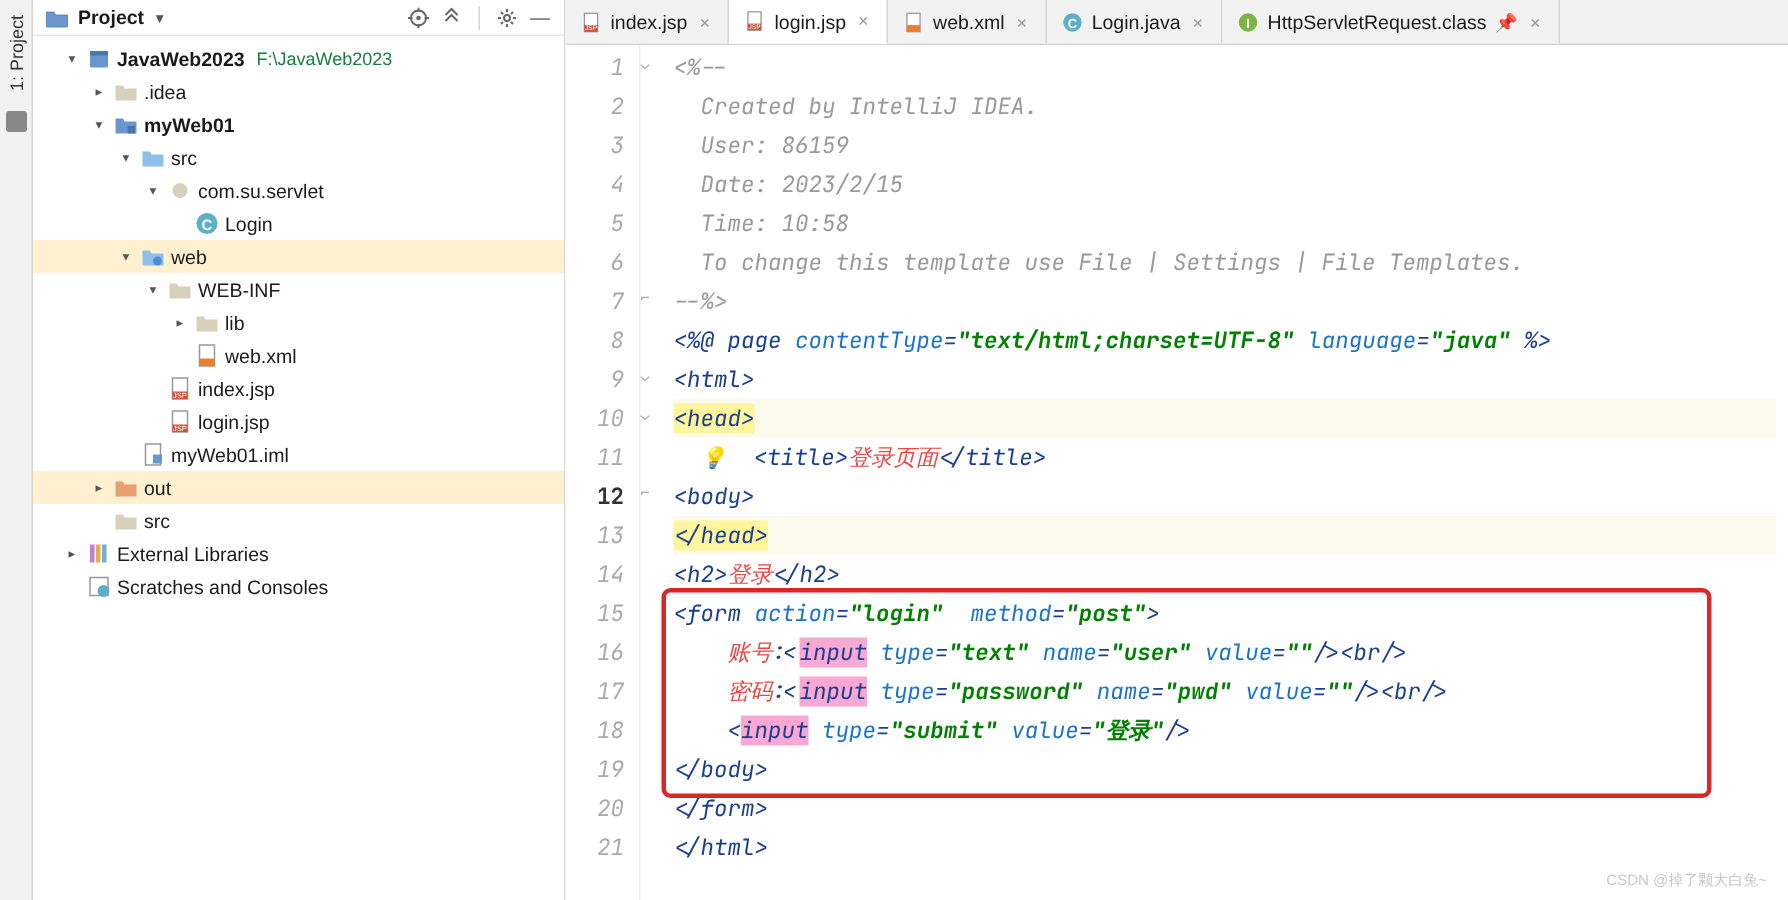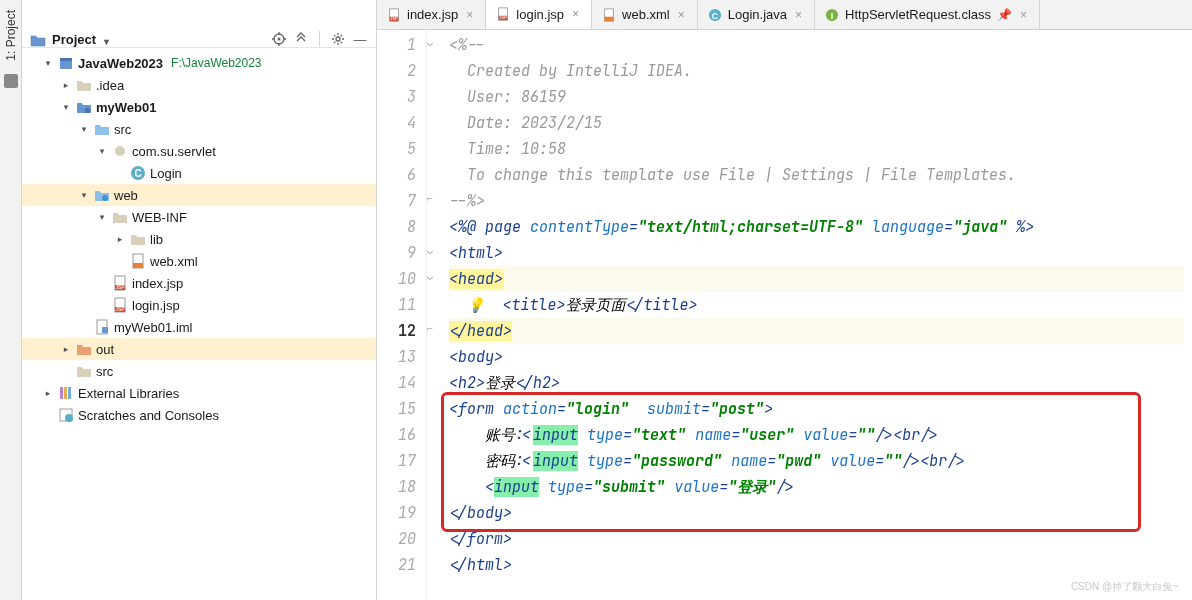--- a/index.html
+++ b/index.html
@@ -2,21 +2,21 @@
 <html><head>
 <meta charset="utf-8">
 <style>
 * { box-sizing: border-box; margin: 0; padding: 0; }
 body { font-family: "Segoe UI", Arial, sans-serif; font-size: 13px; color: #1a1a1a; background: #fff; height: 600px; width: 1192px; overflow: hidden; position: relative; }
 .root { display: flex; height: 100%; }
 .side-tab { width: 22px; background: #f2f2f2; border-right: 1px solid #d4d4d4; display: flex; flex-direction: column; align-items: center; padding-top: 5px; }
 .side-tab .tab-label { writing-mode: vertical-rl; transform: rotate(180deg); font-size: 12px; padding: 5px 2px; cursor: pointer; color: #333; }
 .side-tab .tab-icon-small { width: 14px; height: 14px; margin: 8px 0; background: #888; border-radius: 2px; }
 .project-panel { width: 355px; border-right: 1px solid #d4d4d4; display: flex; flex-direction: column; background: #fff; }
-.panel-header { height: 48px; border-bottom: 1px solid #e6e6e6; display: flex; align-items: flex-end; padding: 0 8px; gap: 6px; }
+.panel-header { height: 24px; border-bottom: 1px solid #e6e6e6; display: flex; align-items: center; padding: 0 8px; gap: 6px; }
 .panel-header .folder-icon-sm { width: 16px; height: 14px; }
 .panel-header .title { font-weight: bold; font-size: 13px; }
 .panel-header .dropdown-tri { font-size: 9px; color: #555; }
 .panel-header .spacer { flex: 1; }
 .panel-header .tool-icn { width: 16px; height: 16px; cursor: pointer; display: flex; align-items: center; justify-content: center; color: #555; font-size: 13px; }
 .panel-header .divider { width: 1px; height: 16px; background: #d4d4d4; margin: 0 4px; }
 .tree { flex: 1; overflow: auto; padding: 4px 0; }
 .tree-row { display: flex; align-items: center; height: 22px; padding-right: 8px; gap: 4px; cursor: pointer; white-space: nowrap; }
 .tree-row.sel { background: #fff1d0; }
 .tree-row .indent { display: inline-block; }
@@ -40,22 +40,22 @@
 .fold-strip { width: 14px; position: relative; border-right: 1px solid transparent; }
 .fold-mark { position: absolute; left: 0; font-size: 10px; color: #aaa; }
 .code-lines { flex: 1; position: relative; padding: 2px 8px 0 8px; line-height: 26px; }
 .code-line { height: 26px; white-space: pre; font-style: italic; }
 .code-line.hl { background: #fcfaed; }
 .tok-comment { color: #999; font-style: italic; }
 .tok-key { color: #1a3f8f; font-style: italic; }
 .tok-attr { color: #1a73c9; font-style: italic; }
 .tok-str { color: #008000; font-style: italic; font-weight: bold; }
 .tok-tag { color: #1a3f8f; }
-.tok-text { color: #000000; font-style: italic; }
-.hl-span { background: #86efac; }
+.tok-text { color: #ef4444; font-style: italic; }
+.hl-span { background: #f9a8d4; }
 .hl-tag { background: #fff59d; }
 .bulb { color: #f0a30a; font-size: 14px; }
 .red-box { position: absolute; border: 3px solid #d72828; border-radius: 6px; pointer-events: none; }
 .watermark { position: absolute; right: 14px; bottom: 6px; color: #c8c8c8; font-size: 10px; }
 svg { display: block; }
 </style>
 </head>
 <body>
 
 <div class="root">
@@ -374,24 +374,24 @@
           <div class="code-line"><span class="tok-comment">  Created by IntelliJ IDEA.</span></div>
           <div class="code-line"><span class="tok-comment">  User: 86159</span></div>
           <div class="code-line"><span class="tok-comment">  Date: 2023/2/15</span></div>
           <div class="code-line"><span class="tok-comment">  Time: 10:58</span></div>
           <div class="code-line"><span class="tok-comment">  To change this template use File | Settings | File Templates.</span></div>
           <div class="code-line"><span class="tok-comment">--%&gt;</span></div>
           <div class="code-line"><span class="tok-key">&lt;%@ </span><span class="tok-key">page </span><span class="tok-attr">contentType</span><span class="tok-key">=</span><span class="tok-str">"text/html;charset=UTF-8"</span> <span class="tok-attr">language</span><span class="tok-key">=</span><span class="tok-str">"java"</span> <span class="tok-key">%&gt;</span></div>
           <div class="code-line"><span class="tok-tag">&lt;html&gt;</span></div>
           <div class="code-line hl"><span class="tok-tag hl-tag">&lt;head&gt;</span></div>
           <div class="code-line">  <span class="bulb">💡</span>  <span class="tok-tag">&lt;title&gt;</span><span class="tok-text">登录页面</span><span class="tok-tag">&lt;/title&gt;</span></div>
+          <div class="code-line"><span class="tok-tag">&lt;body&gt;</span></div>
           <div class="code-line hl"><span class="tok-tag hl-tag">&lt;/head&gt;</span></div>
-          <div class="code-line"><span class="tok-tag">&lt;body&gt;</span></div>
           <div class="code-line"><span class="tok-tag">&lt;h2&gt;</span><span class="tok-text">登录</span><span class="tok-tag">&lt;/h2&gt;</span></div>
-          <div class="code-line"><span class="tok-tag">&lt;form </span><span class="tok-attr">action</span><span class="tok-tag">=</span><span class="tok-str">"login"</span>  <span class="tok-attr">submit</span><span class="tok-tag">=</span><span class="tok-str">"post"</span><span class="tok-tag">&gt;</span></div>
+          <div class="code-line"><span class="tok-tag">&lt;form </span><span class="tok-attr">action</span><span class="tok-tag">=</span><span class="tok-str">"login"</span>  <span class="tok-attr">method</span><span class="tok-tag">=</span><span class="tok-str">"post"</span><span class="tok-tag">&gt;</span></div>
           <div class="code-line">    <span class="tok-text">账号:</span><span class="tok-tag">&lt;<span class="hl-span">input</span> </span><span class="tok-attr">type</span><span class="tok-tag">=</span><span class="tok-str">"text"</span> <span class="tok-attr">name</span><span class="tok-tag">=</span><span class="tok-str">"user"</span> <span class="tok-attr">value</span><span class="tok-tag">=</span><span class="tok-str">""</span><span class="tok-tag">/&gt;&lt;br/&gt;</span></div>
           <div class="code-line">    <span class="tok-text">密码:</span><span class="tok-tag">&lt;<span class="hl-span">input</span> </span><span class="tok-attr">type</span><span class="tok-tag">=</span><span class="tok-str">"password"</span> <span class="tok-attr">name</span><span class="tok-tag">=</span><span class="tok-str">"pwd"</span> <span class="tok-attr">value</span><span class="tok-tag">=</span><span class="tok-str">""</span><span class="tok-tag">/&gt;&lt;br/&gt;</span></div>
           <div class="code-line">    <span class="tok-tag">&lt;<span class="hl-span">input</span> </span><span class="tok-attr">type</span><span class="tok-tag">=</span><span class="tok-str">"submit"</span> <span class="tok-attr">value</span><span class="tok-tag">=</span><span class="tok-str">"登录"</span><span class="tok-tag">/&gt;</span></div>
           <div class="code-line"><span class="tok-tag">&lt;/body&gt;</span></div>
           <div class="code-line"><span class="tok-tag">&lt;/form&gt;</span></div>
           <div class="code-line"><span class="tok-tag">&lt;/html&gt;</span></div>
         </div>
     </div>
   </div>
 </div>

